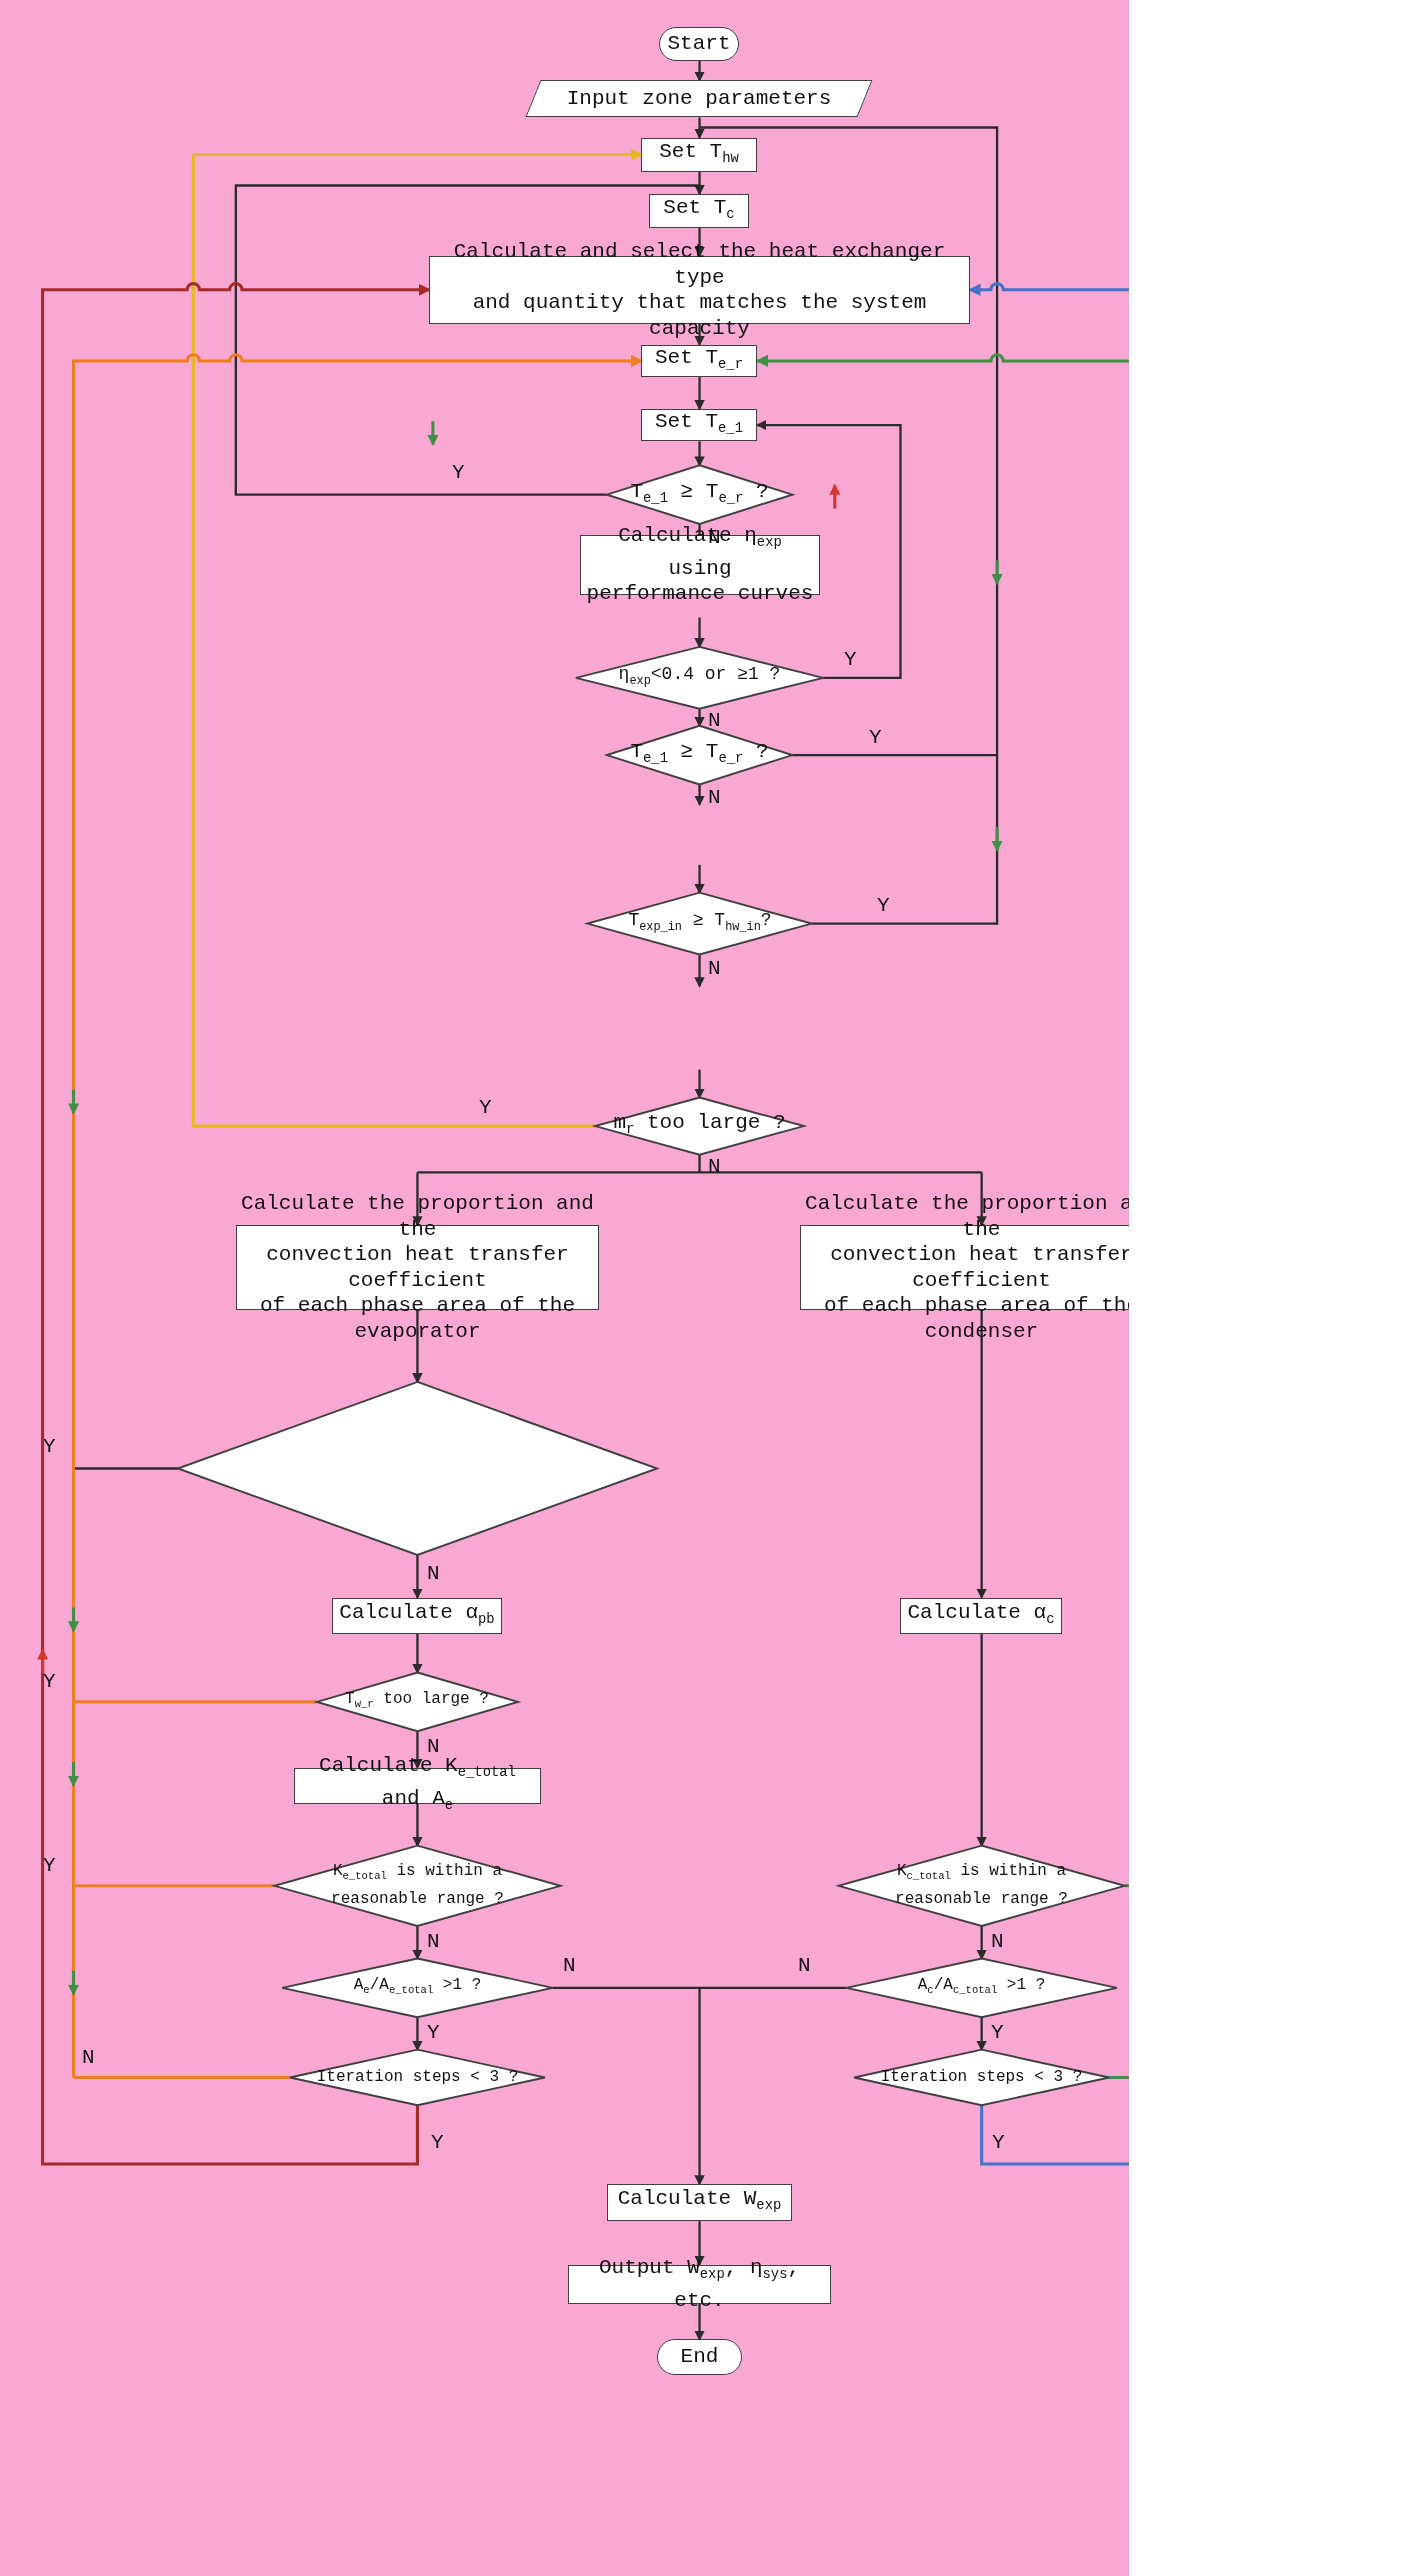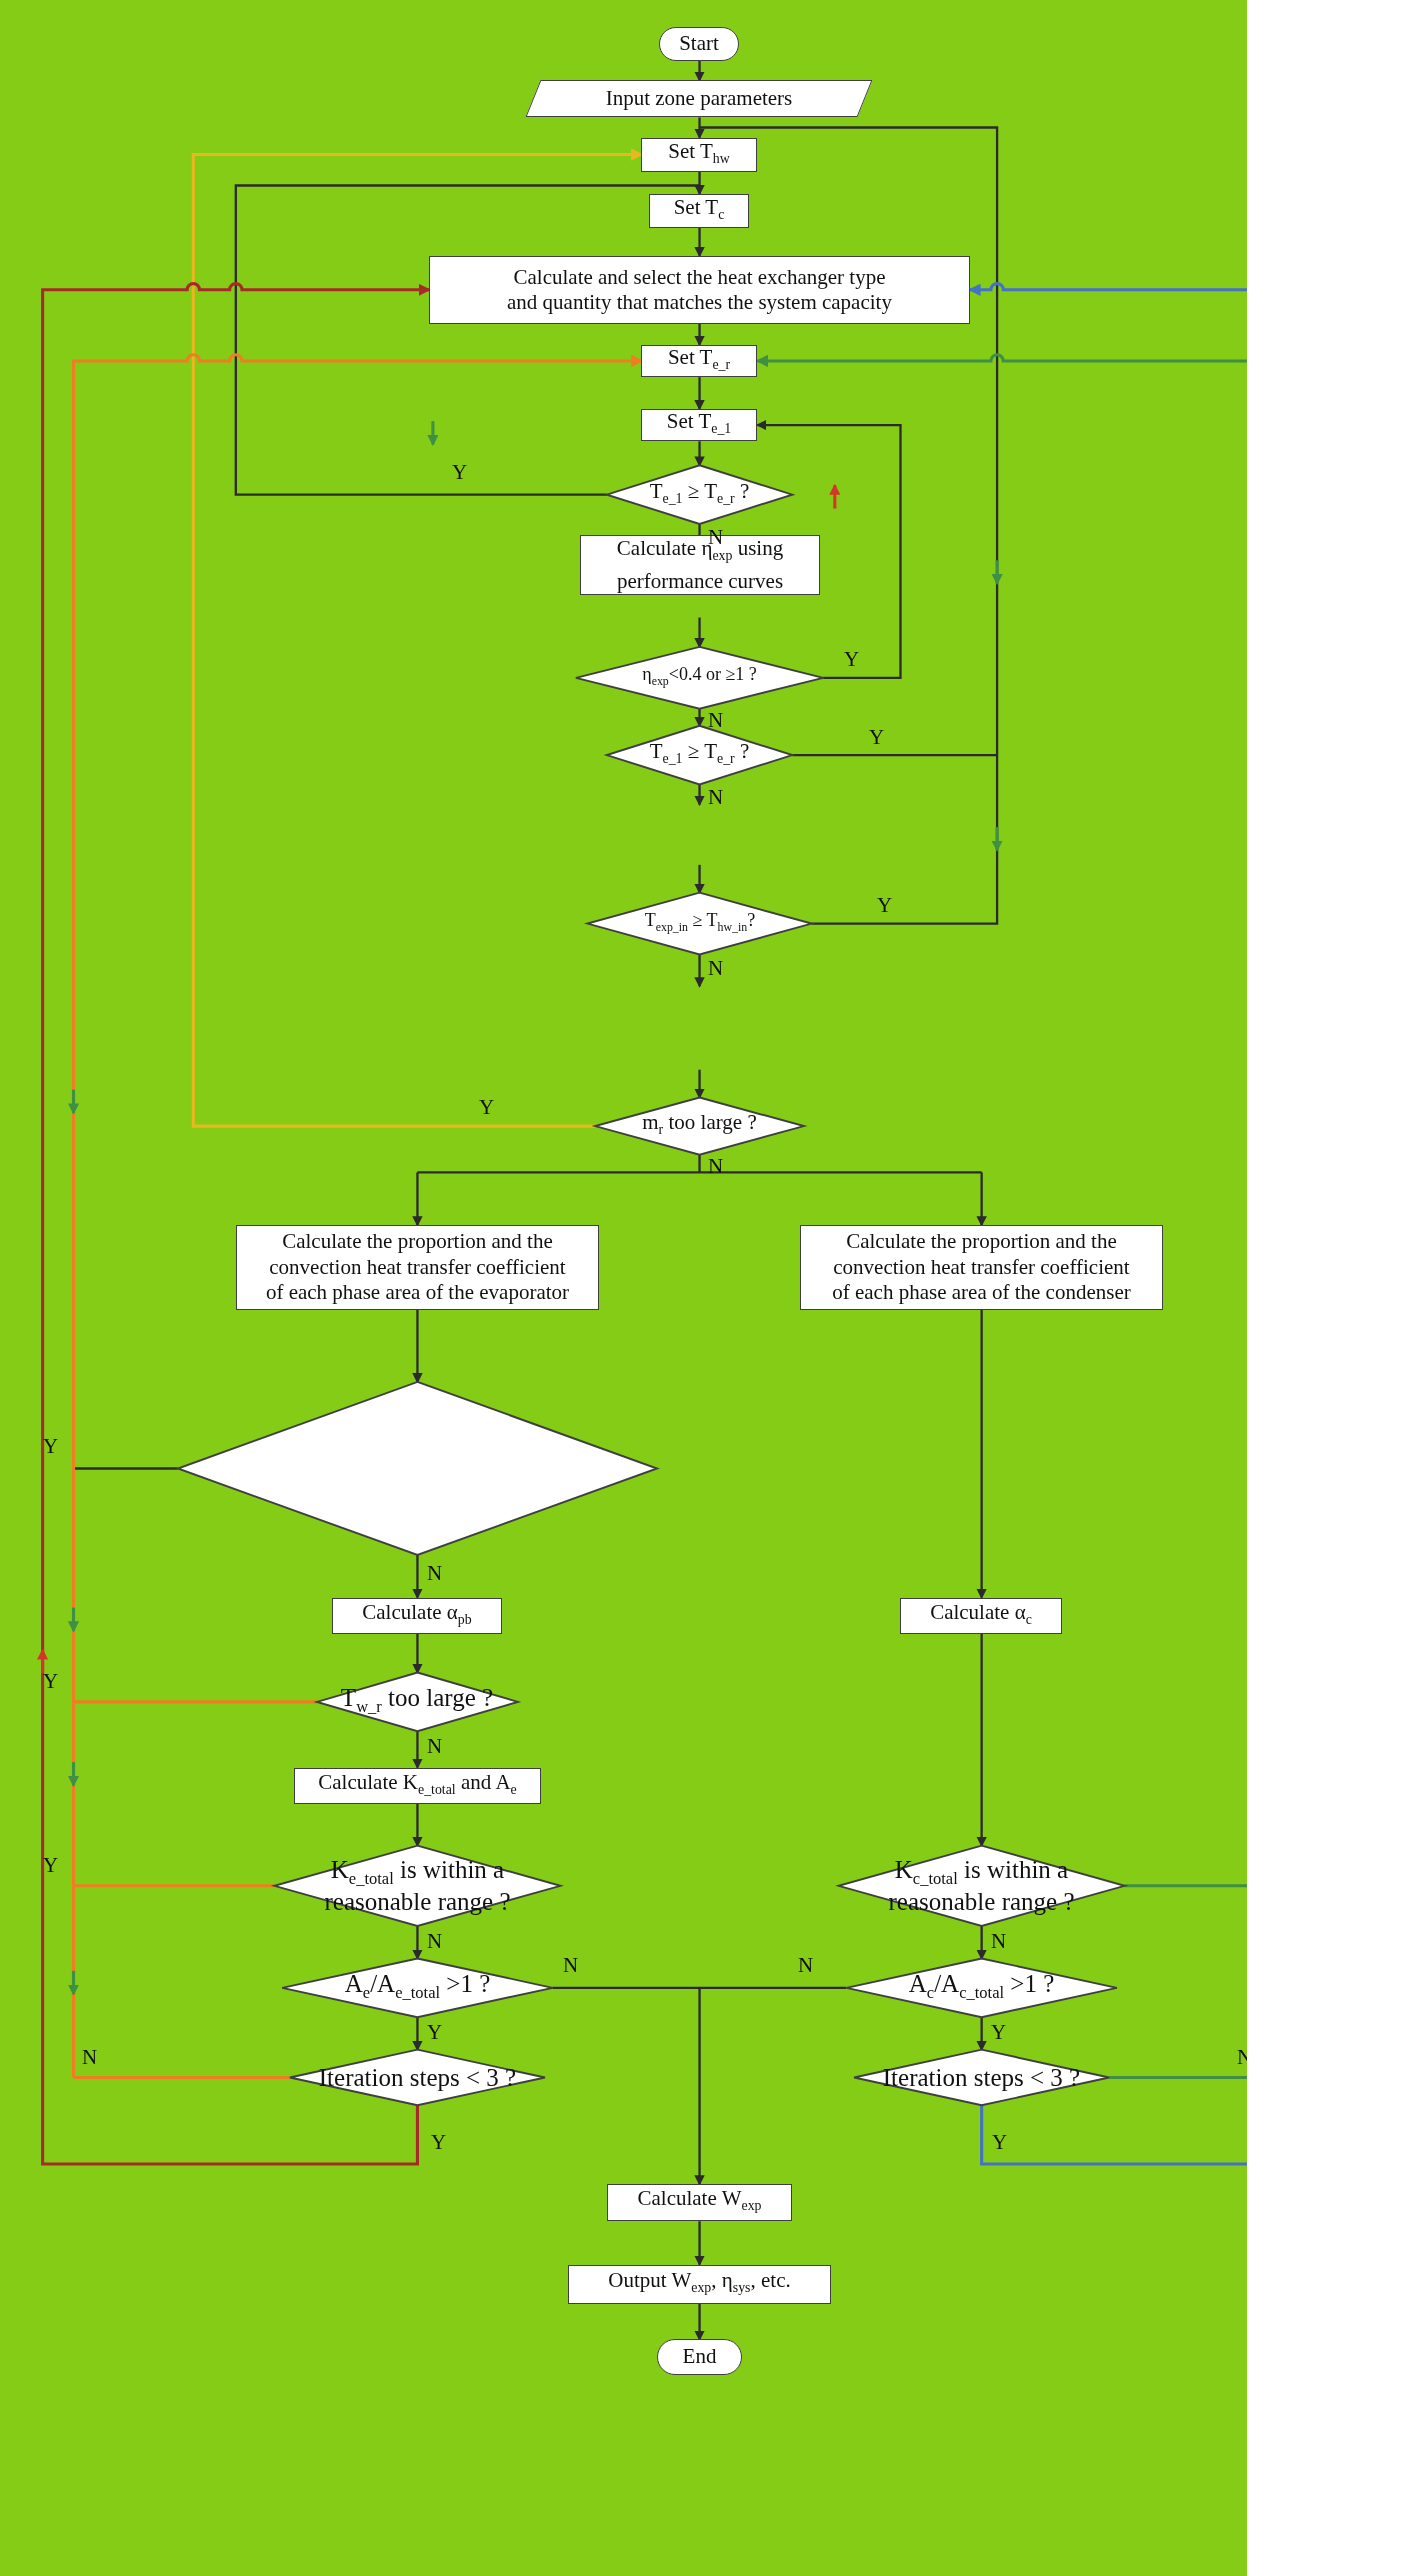--- a/index.html
+++ b/index.html
@@ -1,31 +1,31 @@
 <!DOCTYPE html>
 <html style="font-size:12.4px"><head>
 <meta charset="utf-8">
 <style>
   html,body{margin:0;padding:0;background:#fff}
-  .stage{position:relative;width:1247px;height:2576px;background:#84cc16;
-         font-family:Liberation Serif, serif;color:#111;overflow:hidden}
+  .stage{position:relative;width:1129px;height:2576px;background:#f9a8d4;
+         font-family:Liberation Mono, monospace;color:#111;overflow:hidden}
   svg.wires{position:absolute;left:0;top:0}
   .node{position:absolute;display:flex;align-items:center;justify-content:center;
         text-align:center;font-size:21px;line-height:25.5px;box-sizing:border-box;padding:1.5px}
   .rect{background:#fff;border:1.5px solid #3f3f3f}
   .oval{background:#fff;border:1.5px solid #3f3f3f;border-radius:772px}
   .dmd{background:transparent;border:none}
   .pg{background:transparent;border:none}
   .pg .skew{position:absolute;left:0;top:0;right:0;bottom:0;border:1.5px solid #3f3f3f;
             background:#fff;transform:skewX(-22deg)}
   .pg .txt{position:relative}
   .lbl{position:absolute;font-size:21px;line-height:21.6px}
   sub{font-size:0.66em}
   .f23{font-size:18px}
-  .f24{font-size:25px}
+  .f24{font-size:16px}
   .f26{font-size:20px;line-height:26px}
   .w{stroke:#2b2b2b;stroke-width:3;fill:none}
   .c{stroke-width:4;fill:none}
   .ann{stroke-width:4;fill:none}
   .poly{fill:#ffffff;stroke:#3f3f3f;stroke-width:2.5}
 </style>
 </head>
 <body>
 
 <div class="stage">

